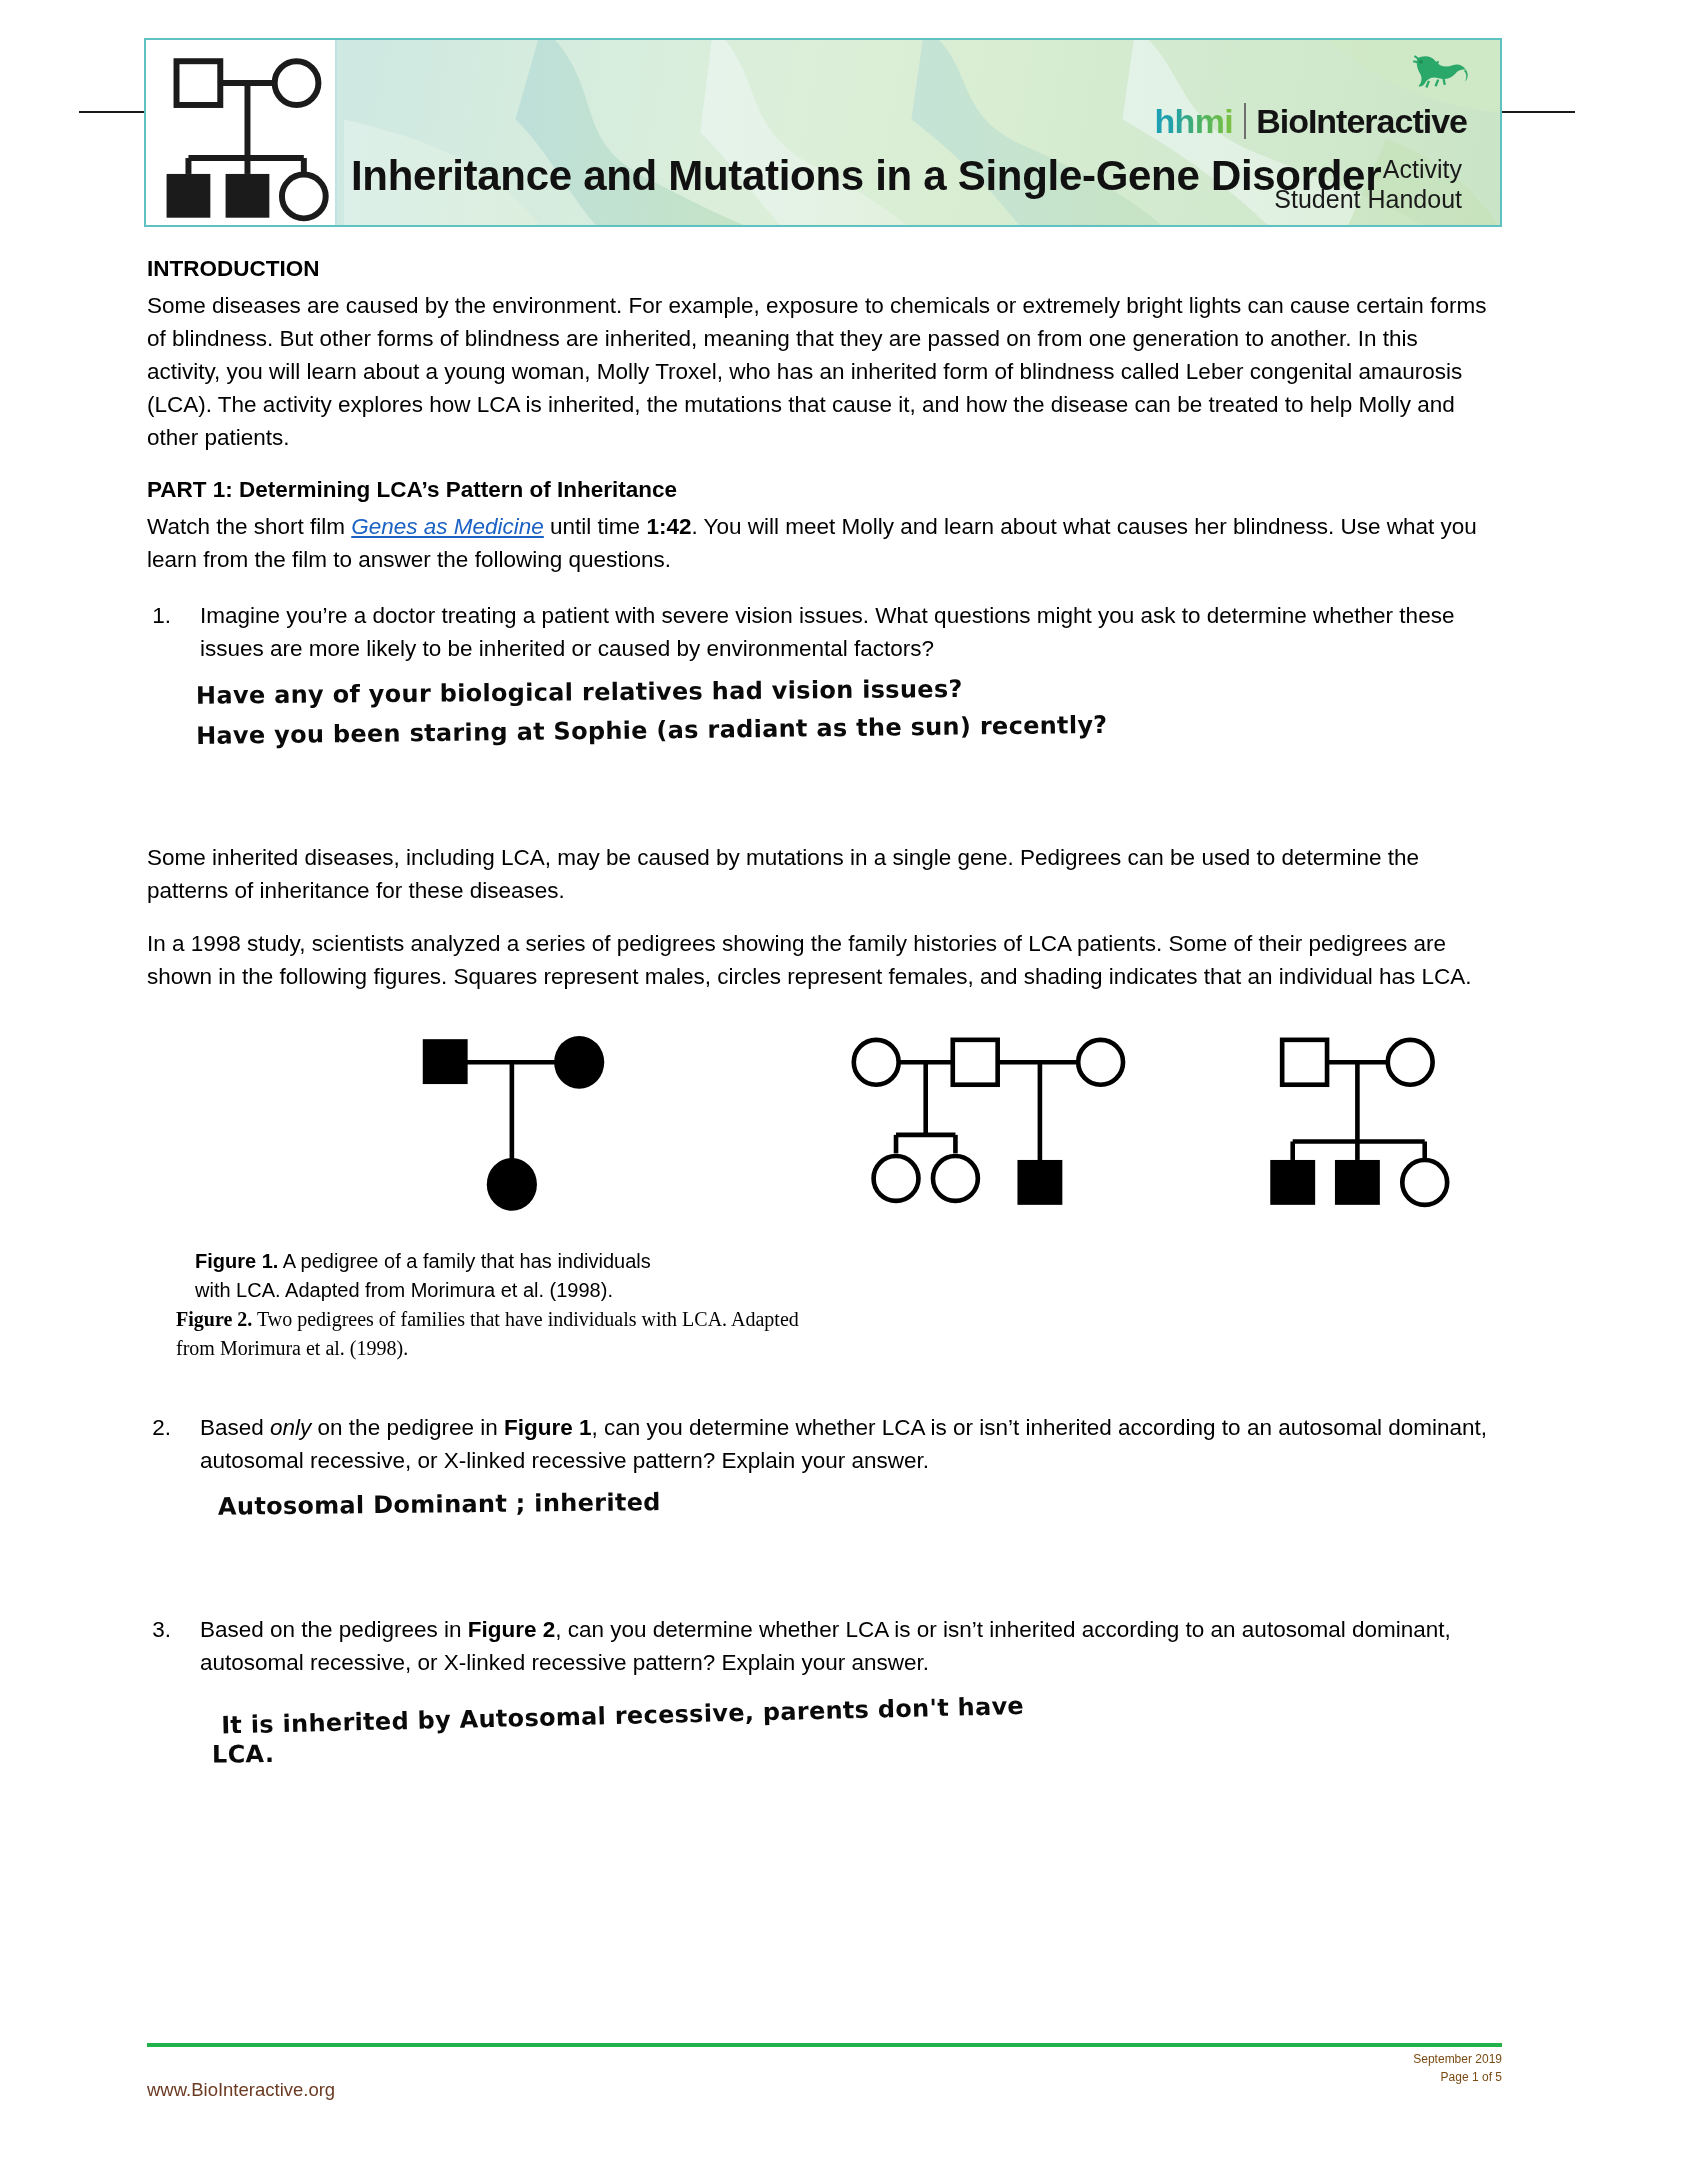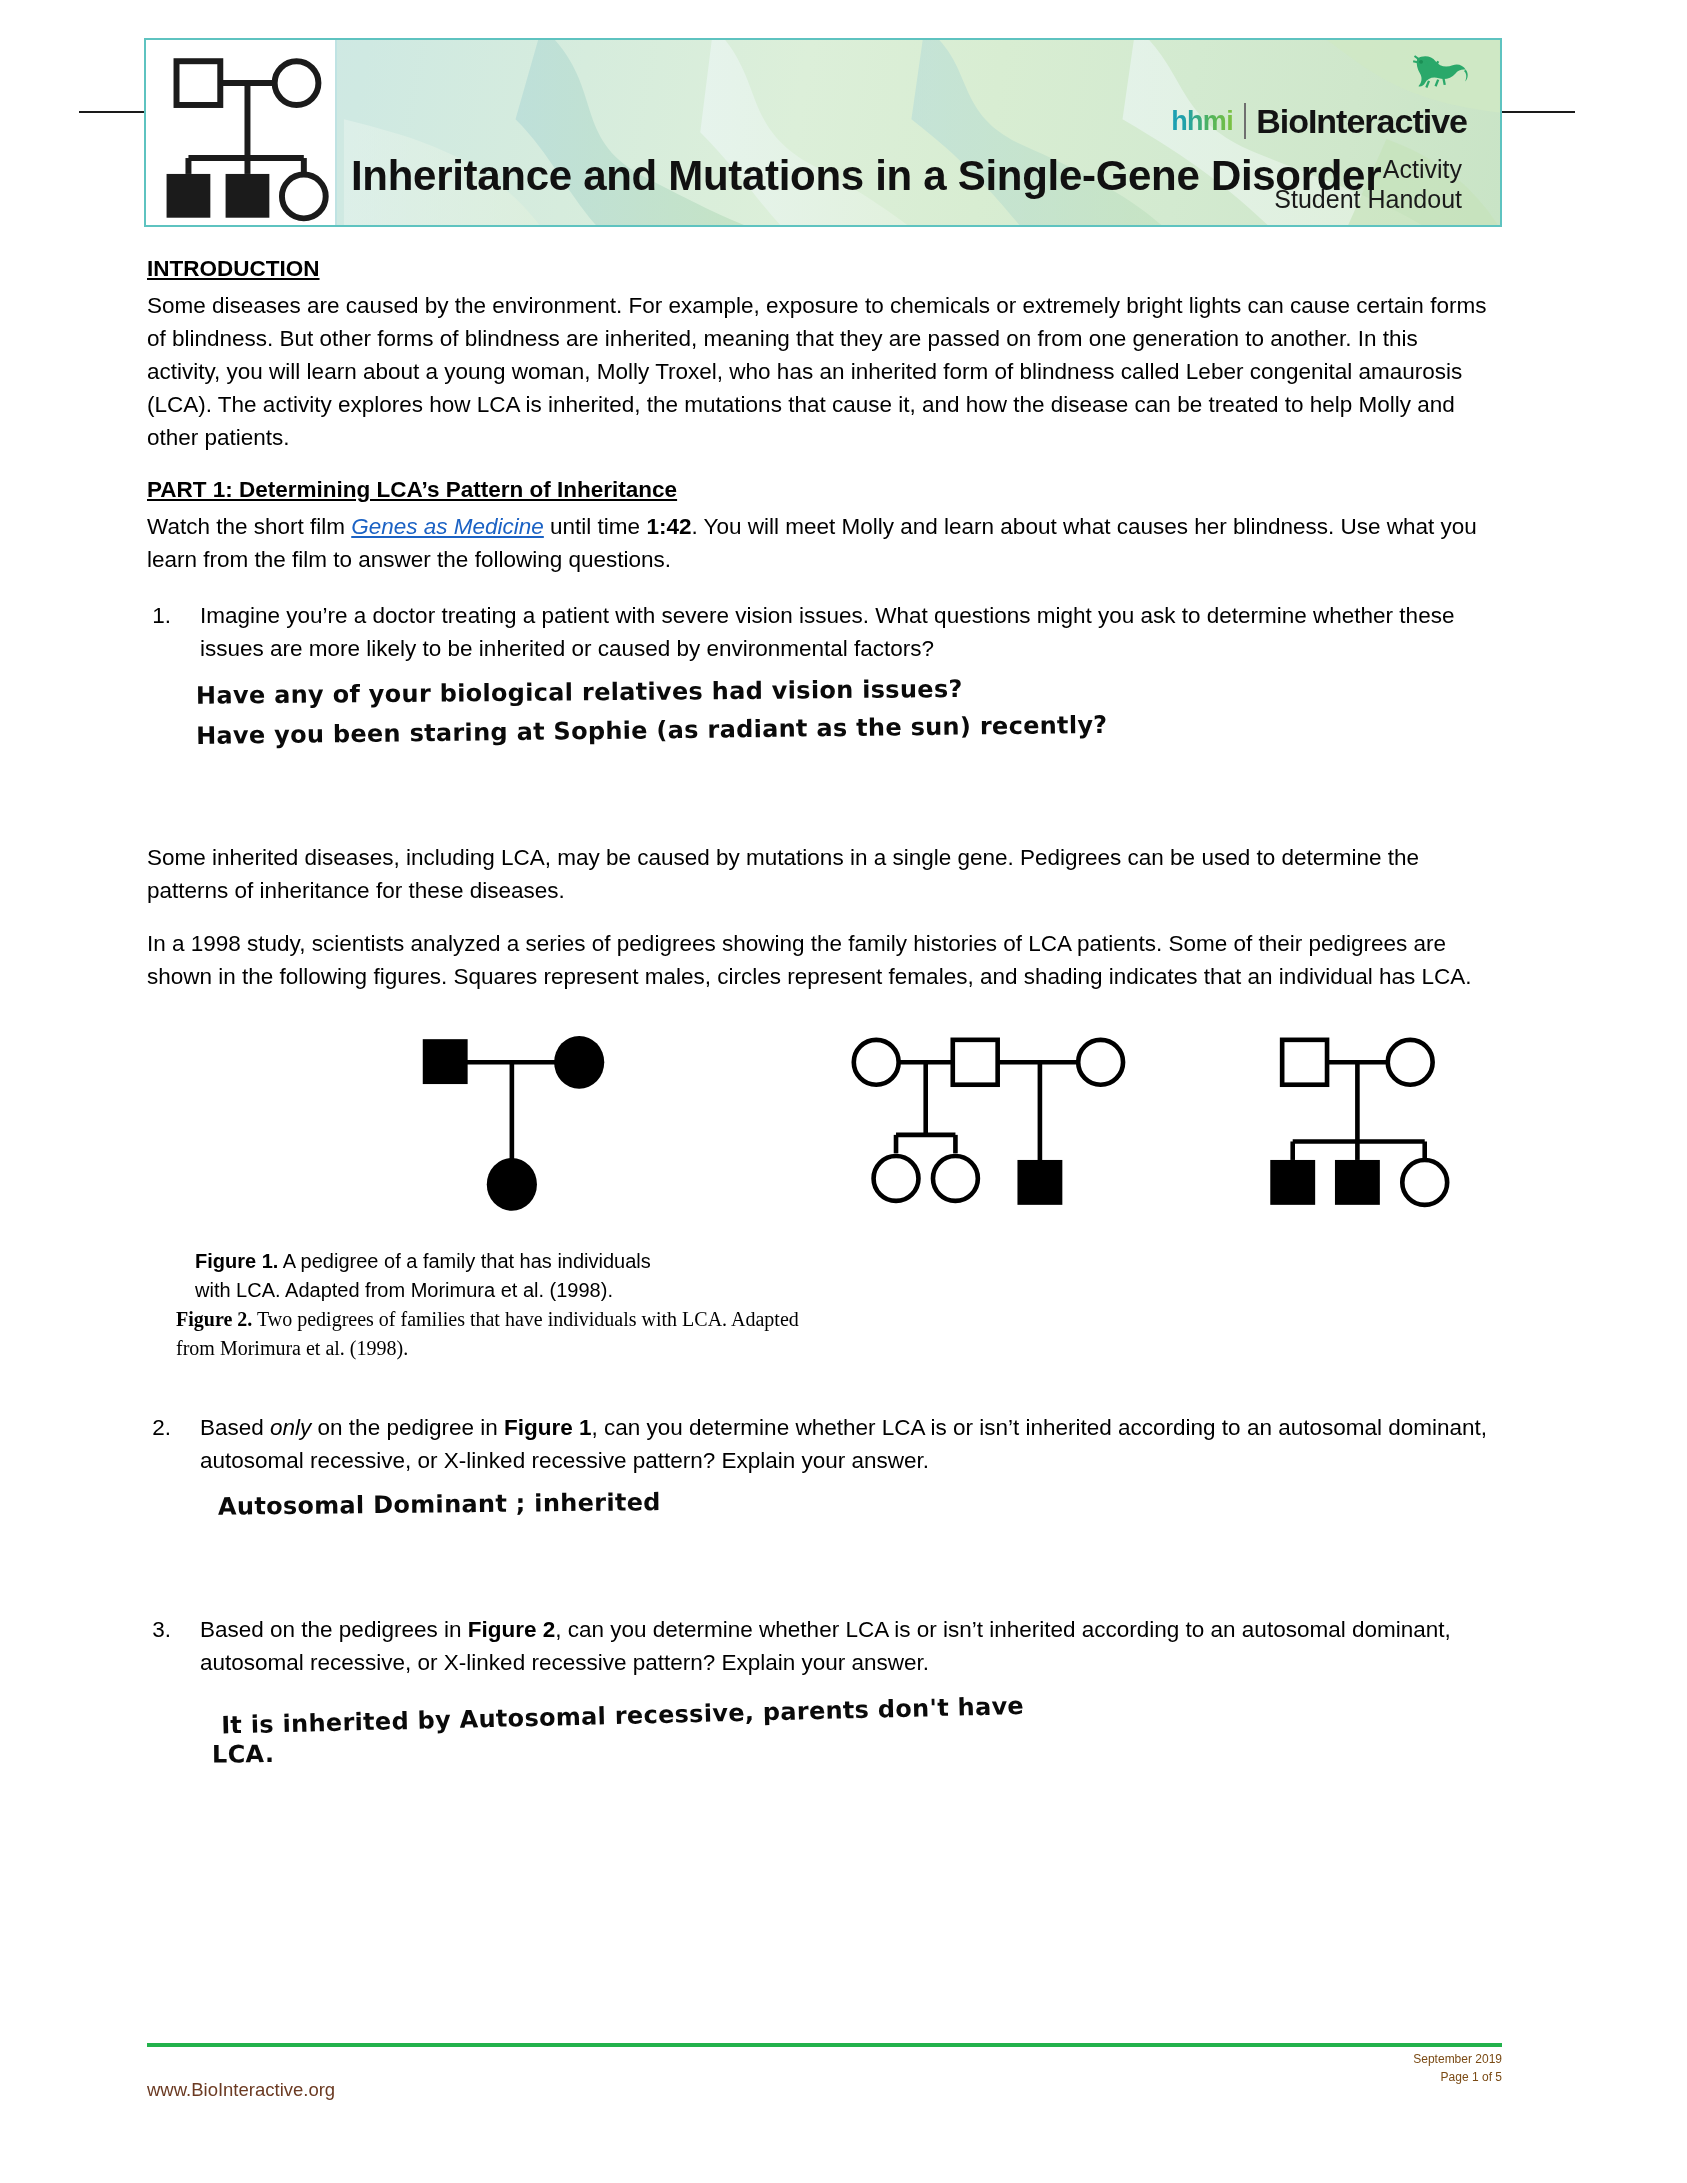--- a/index.html
+++ b/index.html
@@ -95,21 +95,21 @@
   }
   .hhmi-logo {
     position: absolute;
     right: 33px;
     top: 63px;
     display: flex;
     align-items: center;
     z-index: 5;
   }
   .hhmi-word {
-    font-size: 27px;
+    font-size: 34px;
     font-weight: bold;
     letter-spacing: -0.7px;
     background: linear-gradient(90deg, #1b9fb5 0%, #22a2a8 25%, #4fb35c 62%, #7ec242 100%);
     -webkit-background-clip: text;
     background-clip: text;
     color: transparent;
     line-height: 1;
     margin-left: 32px;
   }
   .hhmi-bar {
@@ -148,21 +148,20 @@
     position: absolute;
     left: 147px;
     top: 253px;
     width: 1350px;
   }
   .sec-head {
     font-size: 22.5px;
     font-weight: bold;
     margin: 0 0 4px 0;
     line-height: 1.42;
-    text-decoration: underline;
   }
   p.body {
     font-size: 22.5px;
     line-height: 1.47;
     margin: 0 0 20px 0;
   }
   .bold { font-weight: bold; }
   .ital { font-style: italic; text-align: center; }
   a.filmlink {
     color: #1b62c4;

